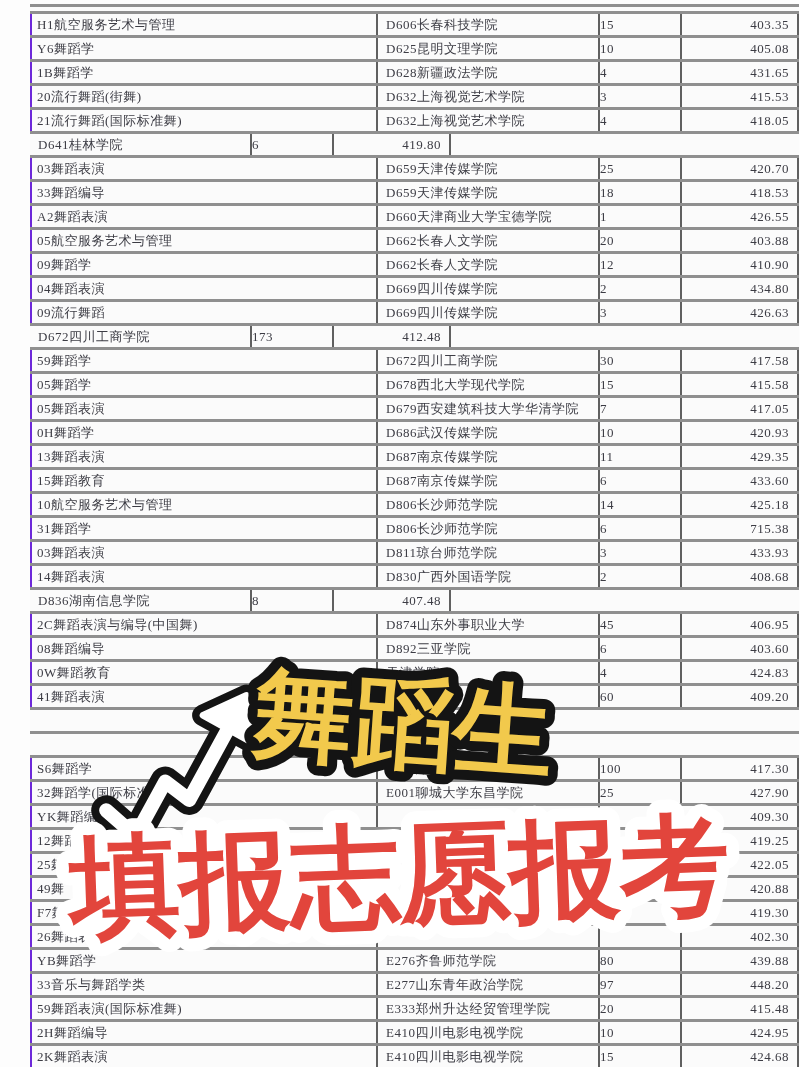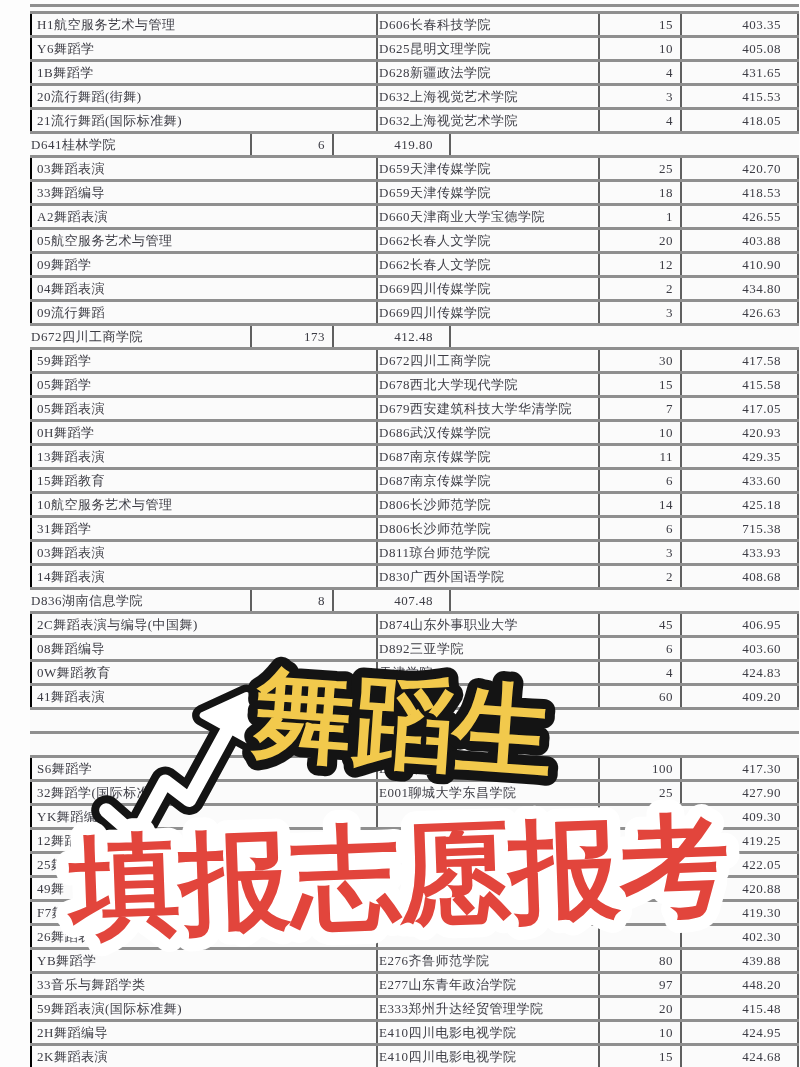--- a/index.html
+++ b/index.html
@@ -14,24 +14,24 @@
     filter:blur(0.35px);
   }
   .trow{display:flex;border-bottom:3px solid #8f8f8f;background:#fbfbfb;}
   .trow.partial-top{height:4px;}
   .tcell{
     border-right:2px solid #606060;
     font-size:13px;line-height:17px;color:#3c3c44;
     padding:2px 0;min-height:17px;letter-spacing:0.5px;
     box-sizing:border-box;display:block;
   }
-  .c-major{width:348px;border-left:2px solid #000000;padding-left:5px;}
-  .c-school{width:222px;padding-left:1px;}
-  .c-count{width:82px;text-align:right;padding-right:7px;}
-  .c-score{width:117px;text-align:right;padding-right:16px;}
+  .c-major{width:348px;border-left:2px solid #6d28d9;padding-left:5px;}
+  .c-school{width:222px;padding-left:8px;}
+  .c-count{width:82px;text-align:left;padding-right:7px;}
+  .c-score{width:117px;text-align:right;padding-right:8px;}
   
   .ov{position:absolute;pointer-events:none;}
   #arrow-ov{left:78px;top:662px;width:200px;height:205px;transform:rotate(-2deg);}
   #yellow-ov{left:228px;top:640px;width:350px;height:180px;transform:rotate(4deg);}
   #red-ov{left:50px;top:792px;width:700px;height:180px;transform:rotate(-2deg);}
   svg text{
     font-family:"DejaVu Sans","Liberation Sans",sans-serif;
     font-weight:bold;
   }
 </style>

